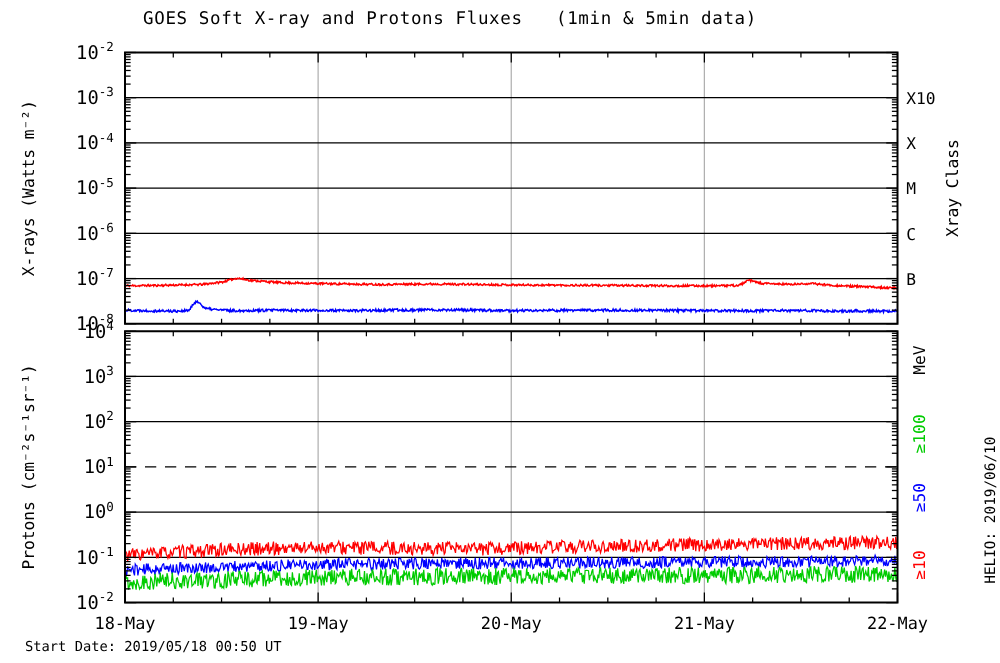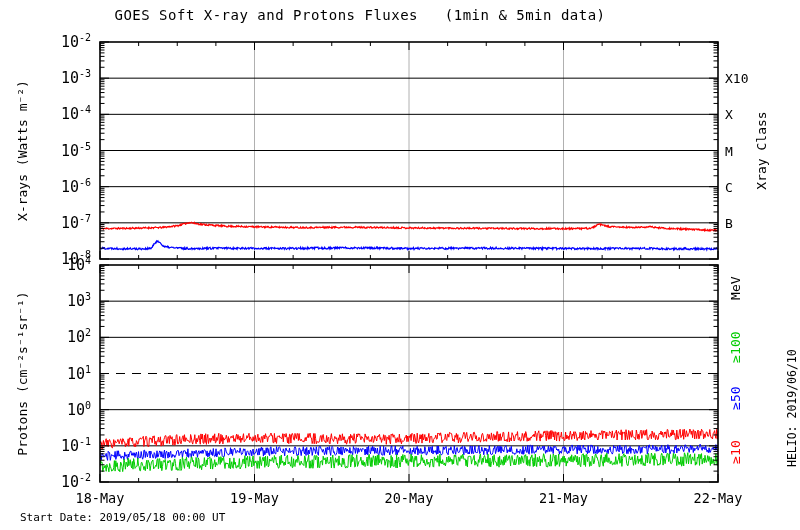--- a/index.html
+++ b/index.html
@@ -370,15 +370,15 @@
         <text x="740" y="398.09333333333336" fill="#0000ff" font-size="13" text-anchor="middle" transform="rotate(-90 740 398.09333333333336)">≥50</text>
         <text x="740" y="451.9816666666667" fill="#ff0000" font-size="13" text-anchor="middle" transform="rotate(-90 740 451.9816666666667)">≥10</text>
         <text x="27" y="373.5" font-size="13" text-anchor="middle" fill="#000000" transform="rotate(-90 27 373.5)">Protons (cm⁻²s⁻¹sr⁻¹)</text>
       </g>
       <text x="100" y="503" font-size="13.5" text-anchor="middle" fill="#000000">18-May</text>
       <text x="254.5" y="503" font-size="13.5" text-anchor="middle" fill="#000000">19-May</text>
       <text x="409" y="503" font-size="13.5" text-anchor="middle" fill="#000000">20-May</text>
       <text x="563.5" y="503" font-size="13.5" text-anchor="middle" fill="#000000">21-May</text>
       <text x="718" y="503" font-size="13.5" text-anchor="middle" fill="#000000">22-May</text>
     </svg>
-  <div class="footer">Start Date: 2019/05/18 00:00 UT</div>
+  <div class="footer">Start Date: 2019/05/18 00:50 UT</div>
   <div class="watermark">HELIO: 2019/06/10</div>
 </div>
 
 </body></html>

